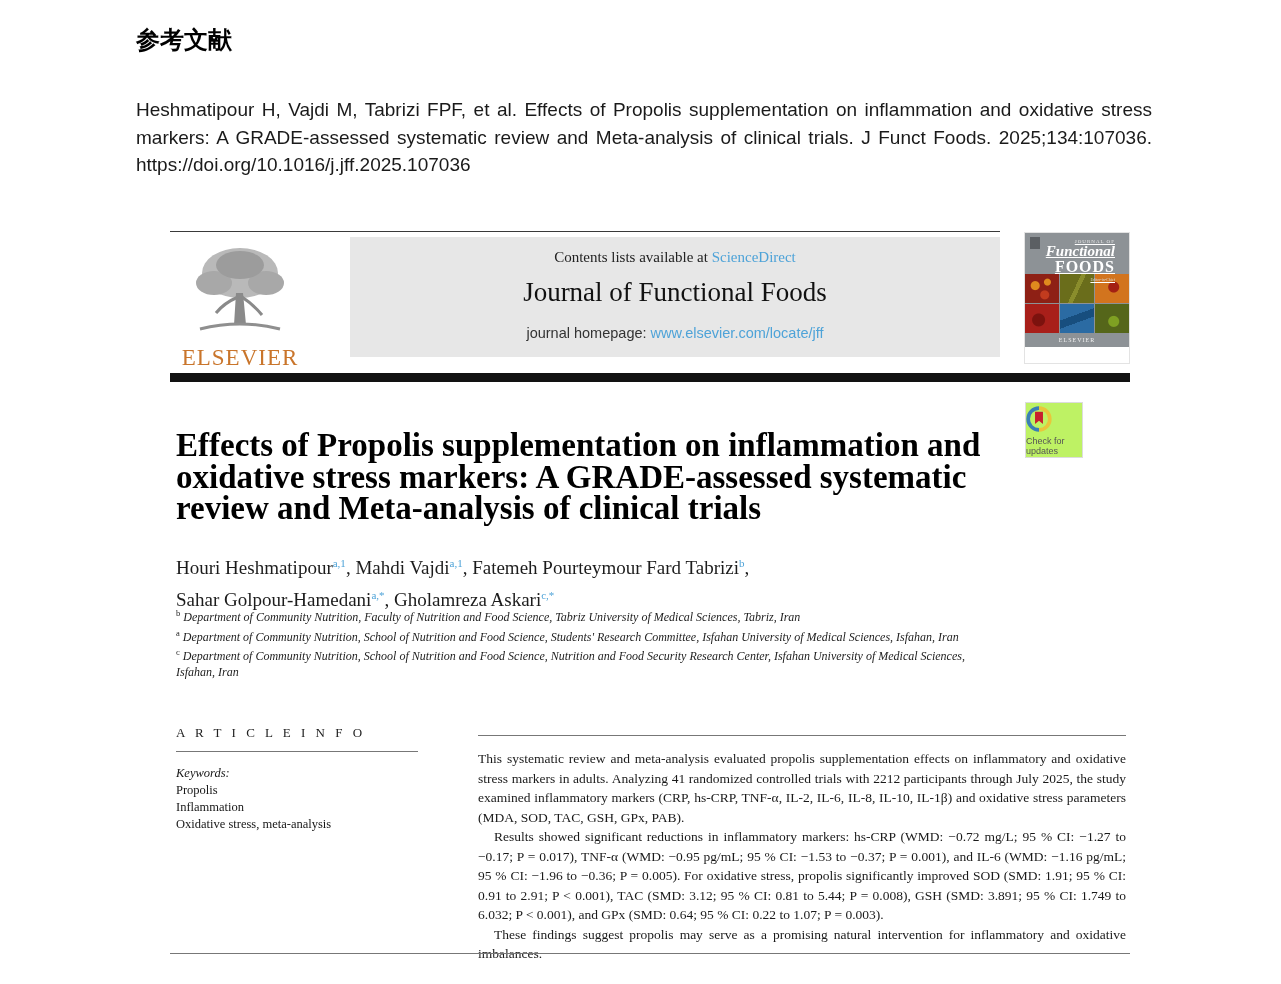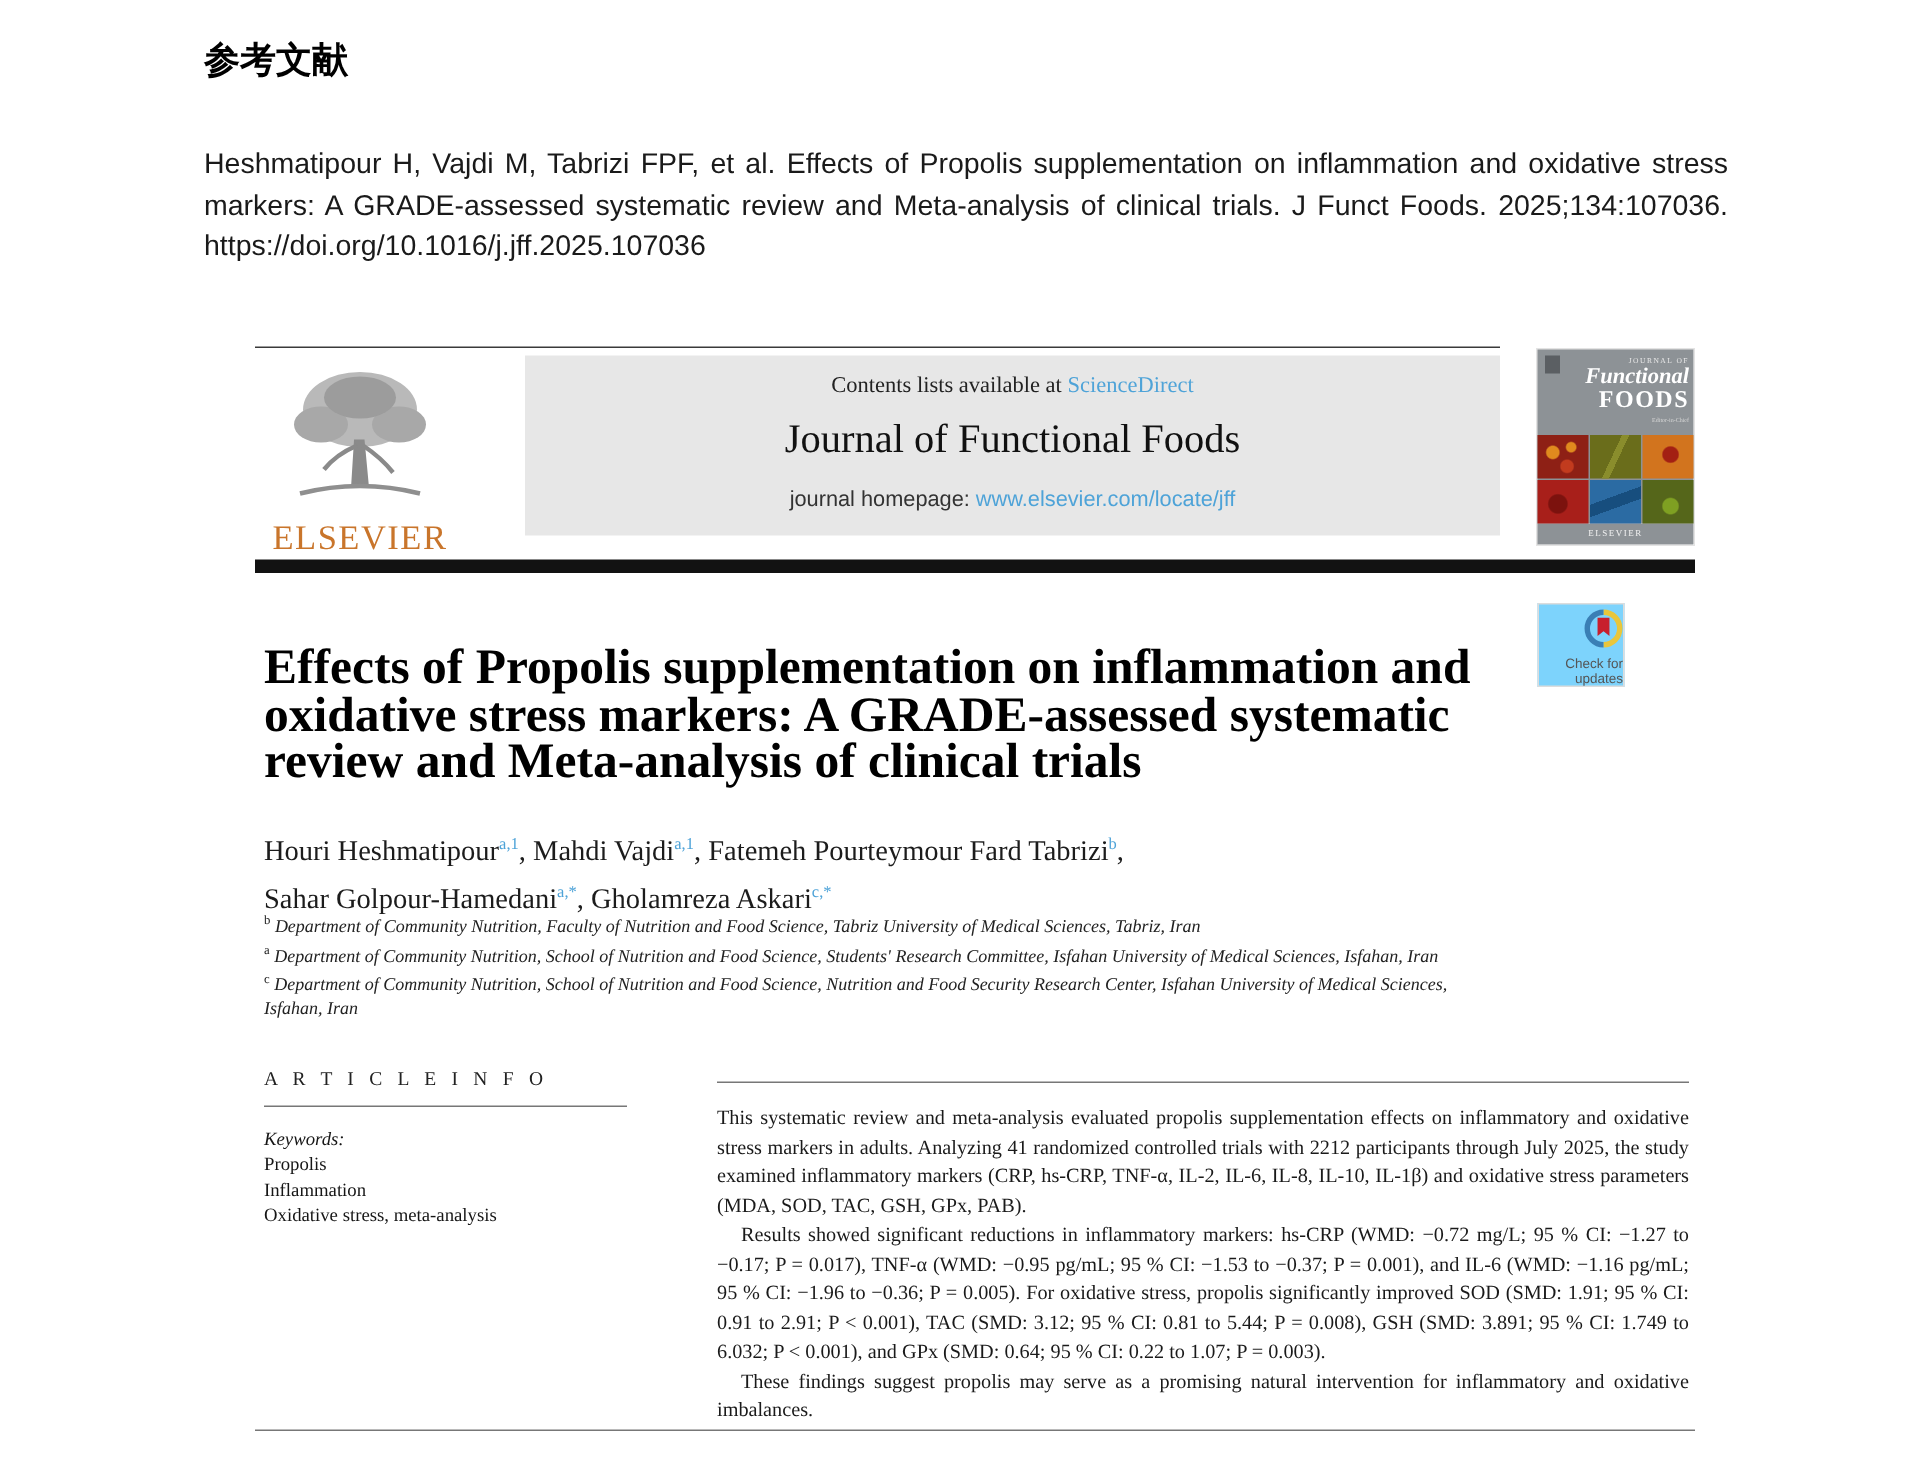--- a/index.html
+++ b/index.html
@@ -23,22 +23,22 @@
 
   .graybox { flex:1; background:#e7e7e7; margin-top:4px; height:120px; text-align:center; padding-top:12px;margin-left:40px; }
   .contents-line { font-size:15px; color:#222; }
   .sciencedirect { color:#4ea3d8; }
   .journal-name { font-size:27px; margin-top:11px; color:#111; }
   .homepage-line { font-family:"Liberation Sans", sans-serif; font-size:14.5px; margin-top:17px; color:#333; }
   .homepage-link { color:#4ea3d8; }
 
   
   .cover { position:absolute; top:8px; right:1px; width:104px; height:130px; box-shadow:0 0 0 1px #e3e3e3; }
-  .cover-head { height:57px; background:#8d9296; color:#fff; padding:4px 3px 0 5px; position:relative;
-                font-family:"Liberation Serif", serif; }
+  .cover-head { height:41px; background:#8d9296; color:#fff; padding:4px 14px 0 5px; position:relative;
+                font-family:"Liberation Serif", serif;text-decoration:underline; }
   .cover-issn { position:absolute; left:5px; top:4px; width:10px; height:12px; background:#5b5f63; }
   .cover-jof { font-size:5px; letter-spacing:1px; text-align:right; margin-top:2px; color:#e8e8e8; }
   .cover-t1 { font-size:15px; font-style:italic; font-weight:700; text-align:right; line-height:15px; }
   .cover-t2 { font-size:16px; font-weight:700; letter-spacing:1px; text-align:right; line-height:15px; }
   .cover-eds { font-size:4px; text-align:right; margin-top:3px; color:#d8d8d8; line-height:5px; }
   .cover-grid { height:59px; display:grid; grid-template-columns:repeat(3,1fr); grid-template-rows:1fr 1fr; gap:1px; background:#8d9296; }
   .tile1 { background:#8e2015;
            background-image:radial-gradient(circle at 30% 40%, #e08a1e 4px, transparent 5px),
                             radial-gradient(circle at 66% 28%, #e08a1e 3px, transparent 4px),
                             radial-gradient(circle at 58% 72%, #c23b1e 4px, transparent 5px); }
@@ -50,35 +50,35 @@
            background-image:radial-gradient(circle at 40% 55%, #7c120e 6px, transparent 7px); }
   .tile5 { background:#2b6ba3;
            background-image:linear-gradient(160deg, transparent 40%, #174e7e 40%, #174e7e 60%, transparent 60%); }
   .tile6 { background:#55661a;
            background-image:radial-gradient(circle at 55% 60%, #7fa022 5px, transparent 6px); }
   .cover-foot { height:14px; background:#8d9296; color:#f0f0f0; font-size:6px; text-align:center; line-height:14px; letter-spacing:1px; }
 
   .black-bar { position:absolute; top:148px; left:0; width:960px; height:9px; background:#121212; }
 
   
-  .badge { position:absolute; top:177px; left:855px; width:58px; height:56px; background:#7dd3fc;
-           border:1px solid #dcdcdc; text-align:right; font-family:"Liberation Sans", sans-serif; cursor:pointer; }
+  .badge { position:absolute; top:177px; left:855px; width:58px; height:56px; background:#bef264;
+           border:1px solid #dcdcdc; text-align:left; font-family:"Liberation Sans", sans-serif; cursor:pointer; }
   .badge svg { margin-top:3px; }
   .badge-text { font-size:9px; line-height:10px; color:#555; }
 
   .article-title { position:absolute; top:205px; left:6px; width:830px; font-size:33px; line-height:31.5px; color:#000000; }
 
   .authors { position:absolute; top:325px; left:6px; width:760px; font-size:19px; line-height:27px; color:#1c1c1c; }
   .authors sup { color:#4ea3d8; font-size:11px; }
 
   .affils { position:absolute; top:381px; left:6px; width:815px; font-style:italic; font-size:12px; line-height:15.5px; color:#222; }
   .affils p { margin:0; }
   .affils sup { font-size:8.5px; font-style:normal; }
 
-  .info-section { position:absolute; top:486px; left:6px; width:952px; display:flex; }
+  .info-section { position:absolute; top:500px; left:6px; width:952px; display:flex; }
   .left-col { width:242px; margin-right:60px; flex:none; }
   .right-col { flex:1; padding-right:2px; }
   .col-header { font-size:13px; letter-spacing:3.5px; color:#222; }
   .col-rule { border-top:1px solid #777; margin:10px 0 13px 0; }
   .kw-label { font-style:italic; font-size:12.5px; line-height:17px; }
   .kw { font-size:12.5px; line-height:17px; }
   .abstract p { font-size:13.5px; line-height:19.5px; text-align:justify; color:#1a1a1a; }
   .abstract p.indent { text-indent:16px; }
 
   .bottom-rule { position:absolute; top:728px; left:0; width:960px; border-top:1px solid #777; }

